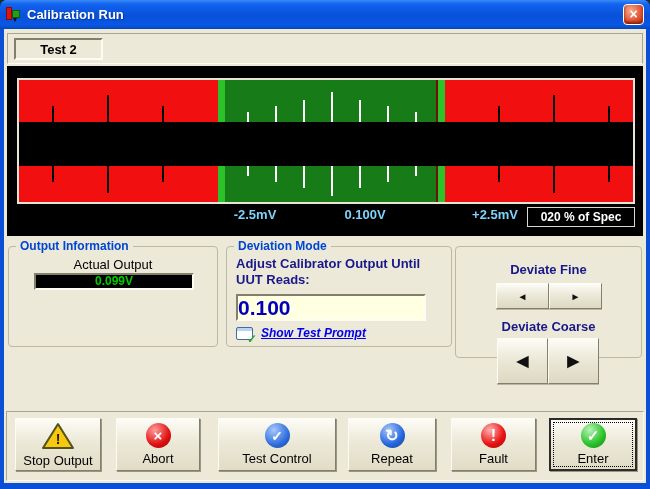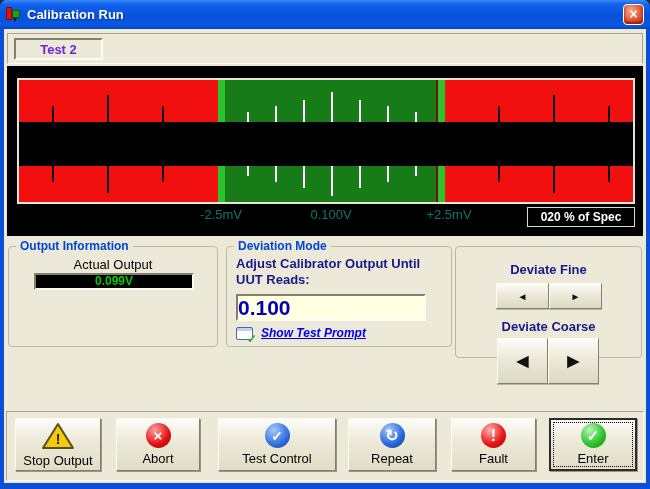--- a/index.html
+++ b/index.html
@@ -34,41 +34,41 @@
   #client { position:absolute; left:0; top:29px; right:0; bottom:0; background:#ECE9D8; }
 
   
   #test-row {
     position:absolute; left:3px; top:4px; width:636px; height:31px;
     border:1px solid #a9a593; border-bottom-color:#fdfbf2; background:#ECE9D8;
   }
   #test-badge {
     position:absolute; left:6px; top:4px; width:89px; height:22px;
     background:#ECE9D8; border:2px solid; border-color:#82806c #fdfbf2 #fdfbf2 #82806c;
-    font-weight:bold; font-size:13px; color:#6d28d9; text-align:center; line-height:19px;
+    font-weight:bold; font-size:13px; color:#000000; text-align:center; line-height:19px;
   }
   #test-value {
     position:absolute; left:103px; top:3px; width:412px; height:25px;
     background:#fff; border:2px solid; border-color:#82806c #fdfbf2 #fdfbf2 #82806c;
     font-weight:bold; font-size:16px; color:#000; text-align:center; line-height:22px;
   }
 
   
   #meter { position:absolute; left:3px; top:37px; width:636px; height:170px; background:#000; }
   #bands { position:absolute; left:10px; top:12px; width:618px; height:126px; border:2px solid #e9e5d6; background:#000; }
   .band { position:absolute; left:0; width:614px; height:42px; background:#f20f0f; overflow:hidden; }
   .band-top { top:0; }
   .band-mid { top:42px; height:44px; background:#000; }
   .band-bottom { top:86px; height:36px; }
   .zone-green { position:absolute; top:0; bottom:0; left:199px; width:227px; background:#177c17; }
   .edge { position:absolute; top:0; bottom:0; width:7px; background:#2cc22c; }
   .edge-l { left:199px; } .edge-r { left:419px; }
   .darkline { position:absolute; top:0; bottom:0; left:417px; width:2px; background:#6e1002; }
   .tick { position:absolute; width:2px; }
-  .meter-label { position:absolute; top:141px; color:#0f766e; font-weight:normal; font-size:13px; transform:translateX(-50%); white-space:nowrap; }
+  .meter-label { position:absolute; top:141px; color:#7dd3fc; font-weight:bold; font-size:13px; transform:translateX(-50%); white-space:nowrap;margin-left:34px; }
   #spec-badge {
     position:absolute; left:520px; top:141px; width:108px; height:20px;
     border:1px solid #dcd8ca; color:#fff; font-weight:bold; font-size:12px;
     text-align:center; line-height:18px; background:#000;
   }
 
   
   .groupbox { position:absolute; border:1px solid #bcb8a2; border-radius:4px; }
   .groupbox > .gb-title {
     position:absolute; top:-8px; left:7px; background:#ECE9D8; padding:0 4px;
@@ -206,21 +206,21 @@
             <div class="tick" style="left: 256px; height: 16px; background: rgb(255, 255, 255); top: 0px;"></div>
             <div class="tick" style="left: 284px; height: 22px; background: rgb(255, 255, 255); top: 0px;"></div>
             <div class="tick" style="left: 312px; height: 30px; background: rgb(255, 255, 255); top: 0px;"></div>
             <div class="tick" style="left: 340px; height: 22px; background: rgb(255, 255, 255); top: 0px;"></div>
             <div class="tick" style="left: 368px; height: 16px; background: rgb(255, 255, 255); top: 0px;"></div>
             <div class="tick" style="left: 396px; height: 10px; background: rgb(255, 255, 255); top: 0px;"></div>
           </div>
       </div>
       <div class="meter-label" style="left:214px">-2.5mV</div>
       <div class="meter-label" style="left:324px">0.100V</div>
-      <div class="meter-label" style="left:442px">+2.5mV</div>
+      <div class="meter-label" style="left:454px">+2.5mV</div>
       <div id="spec-badge">020 % of Spec</div>
     </div>
 
     <div id="group-output" class="groupbox">
       <span class="gb-title">Output Information</span>
       <div id="actual-output-label">Actual Output</div>
       <div id="actual-output-value">0.099V</div>
     </div>
 
     <div id="group-deviation" class="groupbox">

